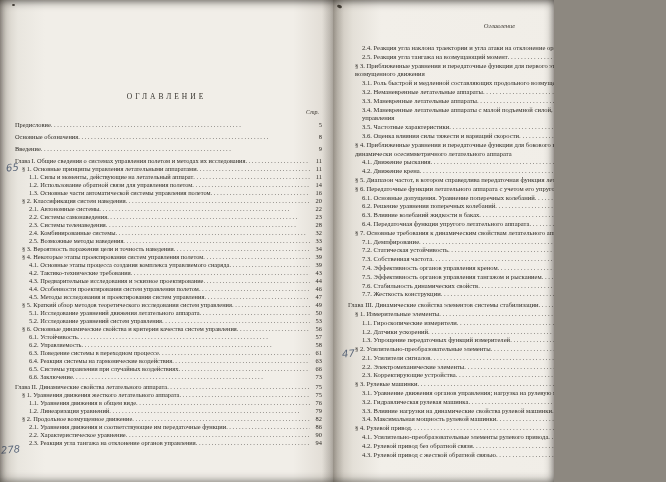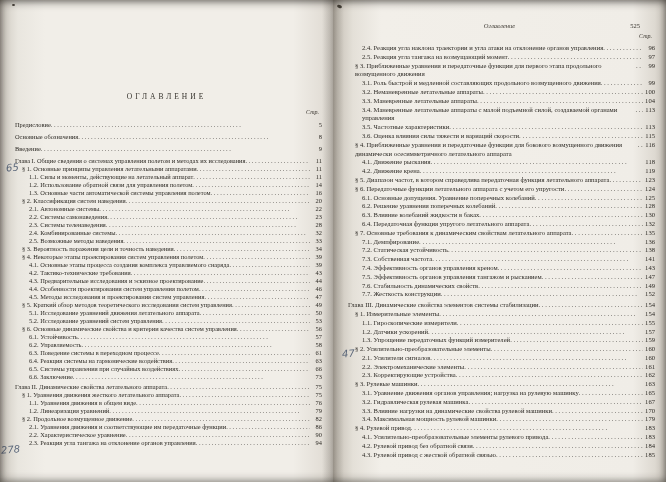--- a/index.html
+++ b/index.html
@@ -1,17 +1,17 @@
 <!DOCTYPE html>
 <html><head>
 <meta charset="utf-8">
 <style>
   html,body{margin:0;padding:0;background:#8d8880;}
   .scan{
-    position:relative;width:666px;height:482px;overflow:hidden;
+    position:relative;width:554px;height:482px;overflow:hidden;
     background:#ffffff;
     font-family:"Liberation Serif","DejaVu Serif",serif;
     color:#2e2b26;
   }
   .page{position:absolute;top:0;bottom:0;}
   .page-left{left:0;width:333px;
     background:linear-gradient(90deg,#cdc8bf 0,#e9e6df 18px,#f1eee8 45px,#f1eee8 88%,#ddd8d0 100%);}
   .page-right{left:333px;width:333px;
     background:linear-gradient(90deg,#c2bcb2 0,#e4e0d8 20px,#f2efe9 48px,#f0ede7 90%,#d4cfc6 100%);}
   .gutter{position:absolute;left:322px;width:22px;top:0;bottom:0;pointer-events:none;

